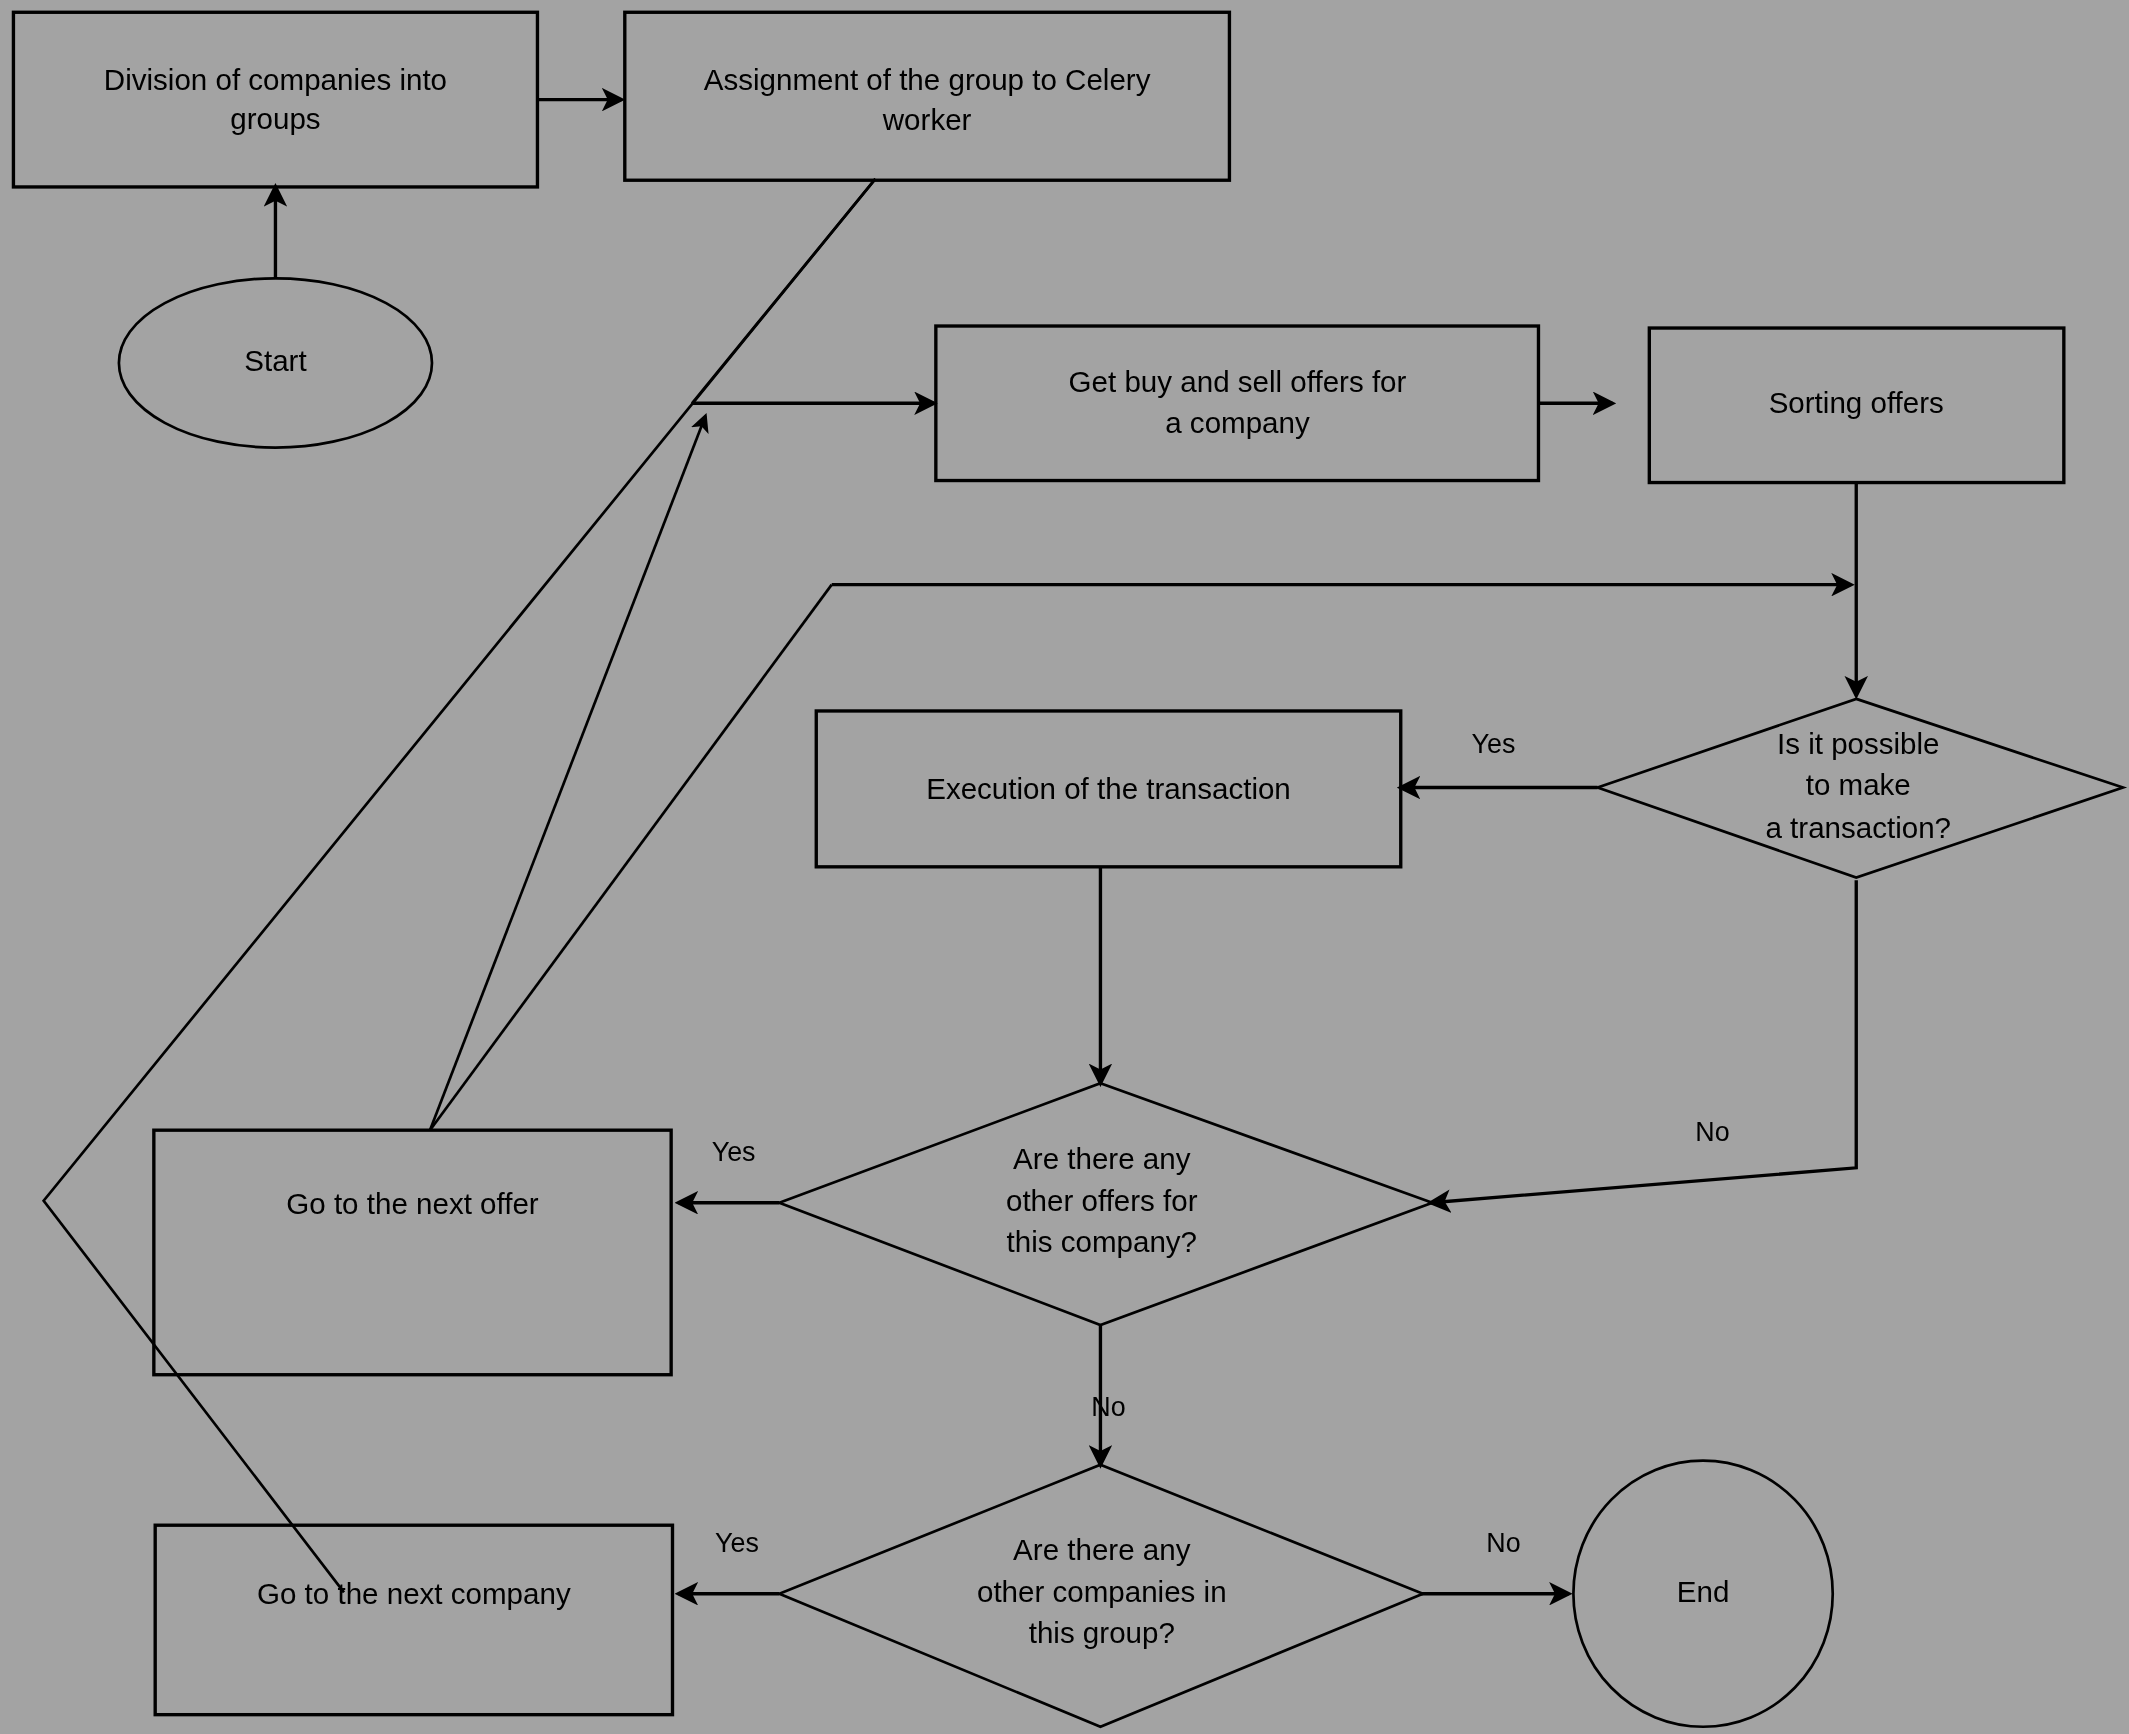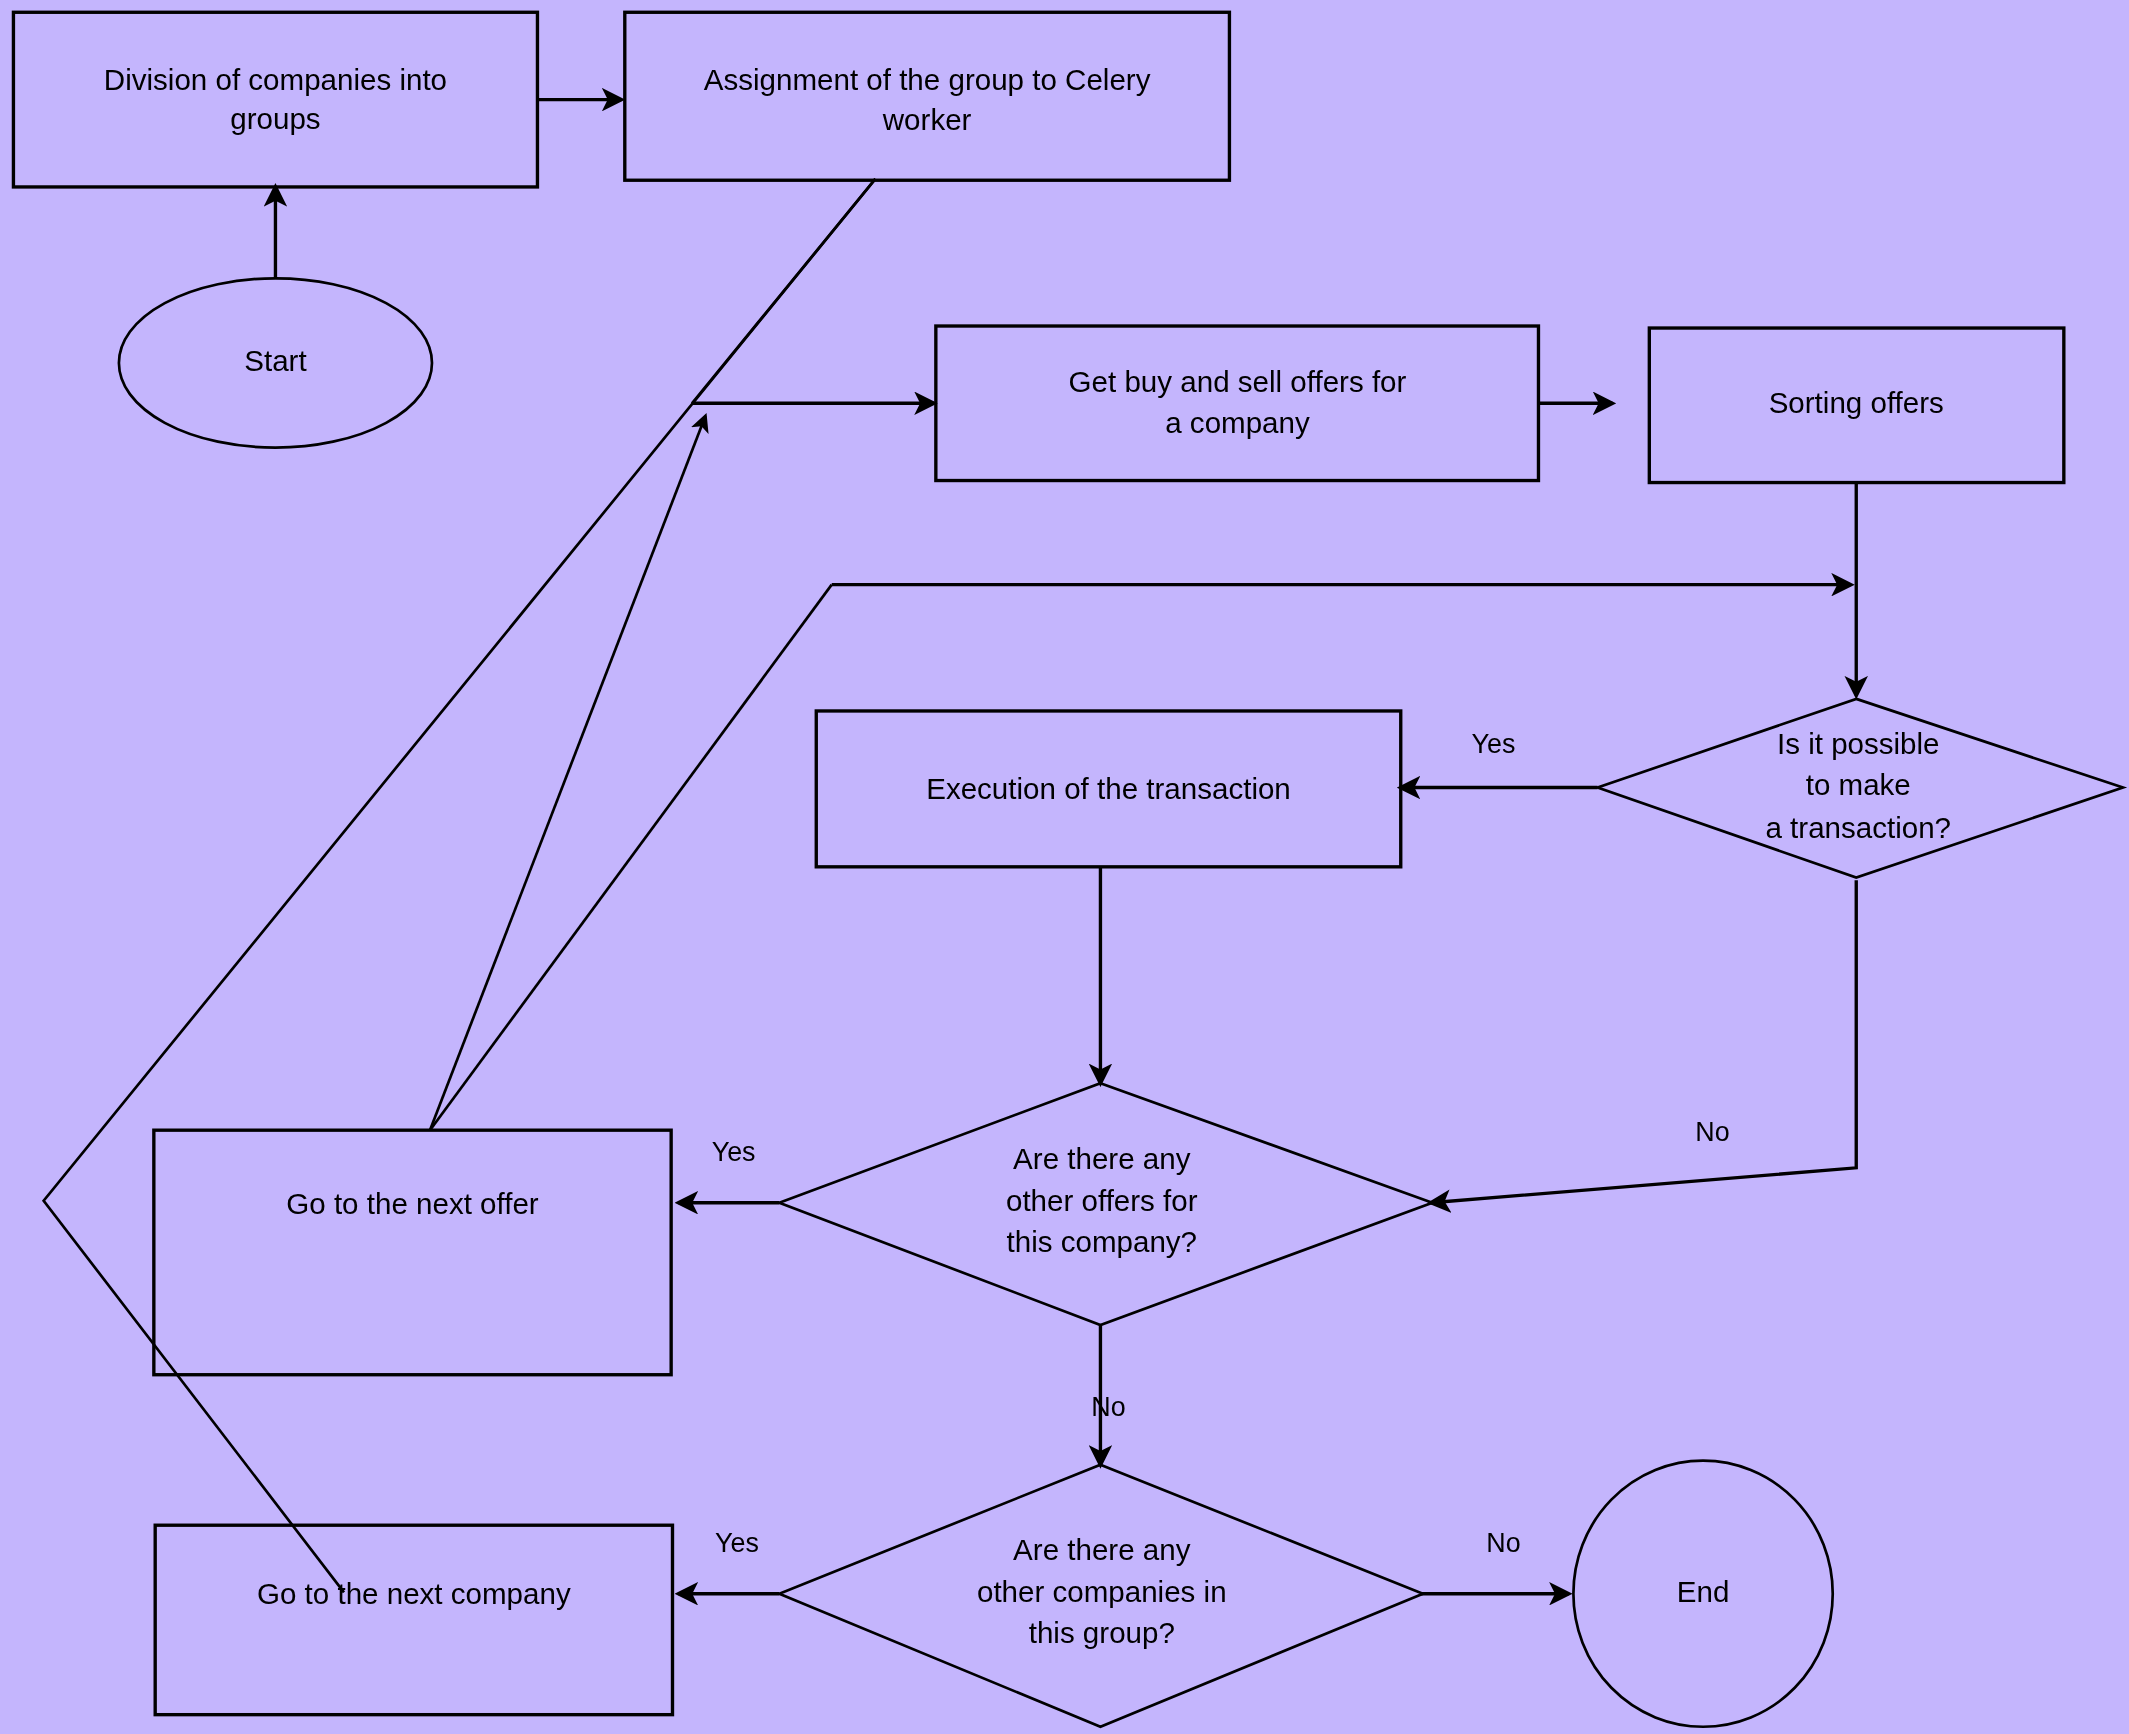--- a/index.html
+++ b/index.html
@@ -4,21 +4,21 @@
 <style>
   html, body {
     margin: 0;
     padding: 0;
     background: #ffffff;
   }
   #canvas {
     position: relative;
     width: 2129px;
     height: 1735px;
-    background: #c4b5fd;
+    background: #a3a3a3;
     font-family: "Liberation Sans", sans-serif;
   }
   svg.flow {
     position: absolute;
     top: 0; left: 0;
     width: 2129px;
     height: 1735px;
     overflow: visible;
   }
   .shape-fill { fill: #ffffff; }

